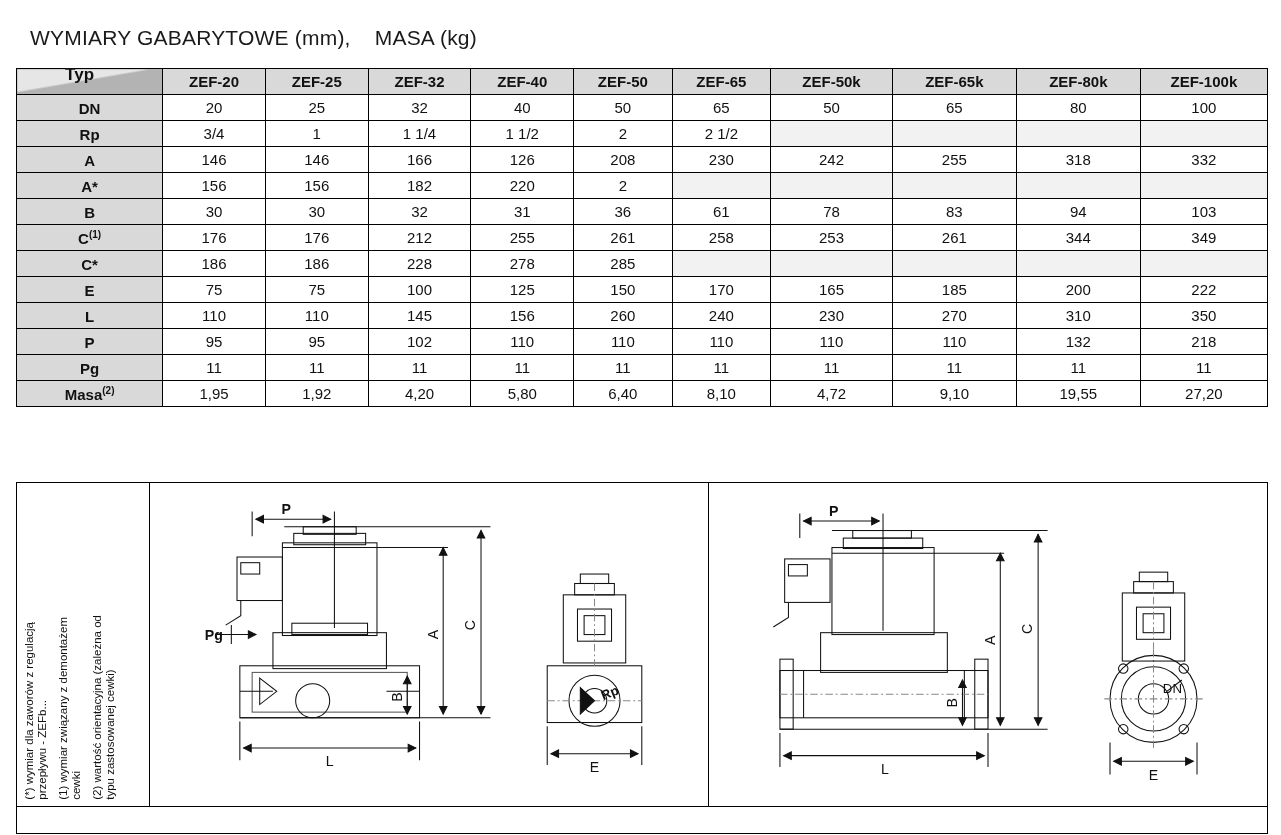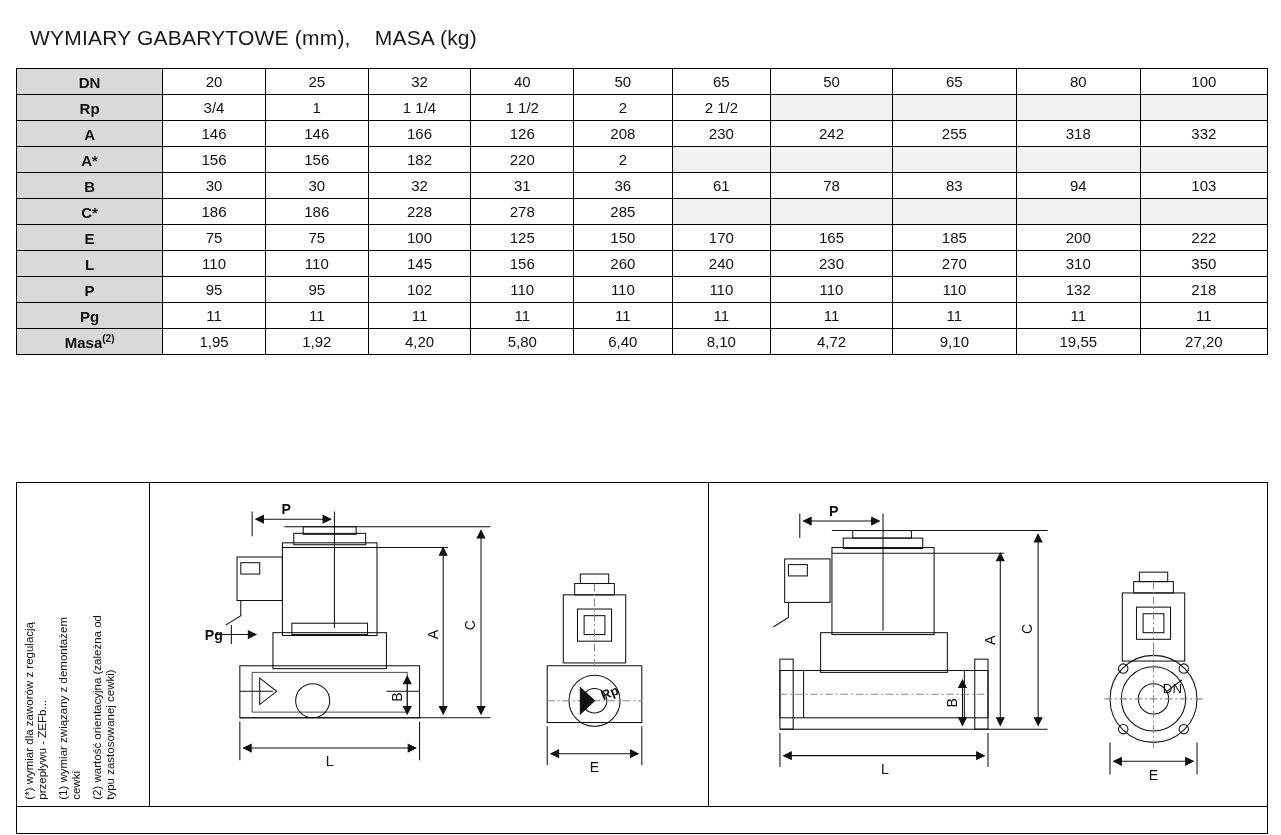--- a/index.html
+++ b/index.html
@@ -141,20 +141,33 @@
         <col style="width:97px">
         <col style="width:97px">
       <col style="width:93px">
         <col style="width:93px">
       <col style="width:115px">
         <col style="width:117px">
         <col style="width:117px">
         <col style="width:120px">
     </colgroup>
     <tbody>
+        <tr class="hdr-row">
+      <th class="typ-cell"><span class="typ-label">Typ</span></th>
+      <th>ZEF-20</th>
+      <th>ZEF-25</th>
+      <th>ZEF-32</th>
+      <th>ZEF-40</th>
+      <th>ZEF-50</th>
+      <th>ZEF-65</th>
+      <th>ZEF-50k</th>
+      <th>ZEF-65k</th>
+      <th>ZEF-80k</th>
+      <th>ZEF-100k</th>
+    </tr>
 
     <tr>
       <td class="rowlabel"><span>DN</span><sup></sup></td>
       <td class="val">20</td>
       <td class="val">25</td>
       <td class="val">32</td>
       <td class="val">40</td>
       <td class="val">50</td>
       <td class="val">65</td>
       <td class="val">50</td>
@@ -206,20 +219,33 @@
       <td class="val">30</td>
       <td class="val">30</td>
       <td class="val">32</td>
       <td class="val">31</td>
       <td class="val">36</td>
       <td class="val">61</td>
       <td class="val">78</td>
       <td class="val">83</td>
       <td class="val">94</td>
       <td class="val">103</td>
+    </tr>
+    <tr>
+      <td class="rowlabel"><span>C</span><sup>(1)</sup></td>
+      <td class="val">176</td>
+      <td class="val">176</td>
+      <td class="val">212</td>
+      <td class="val">255</td>
+      <td class="val">261</td>
+      <td class="val">258</td>
+      <td class="val">253</td>
+      <td class="val">261</td>
+      <td class="val">344</td>
+      <td class="val">349</td>
     </tr>
     <tr>
       <td class="rowlabel"><span>C*</span><sup></sup></td>
       <td class="val">186</td>
       <td class="val">186</td>
       <td class="val">228</td>
       <td class="val">278</td>
       <td class="val">285</td>
       <td class="val shade"></td>
       <td class="val shade"></td>

